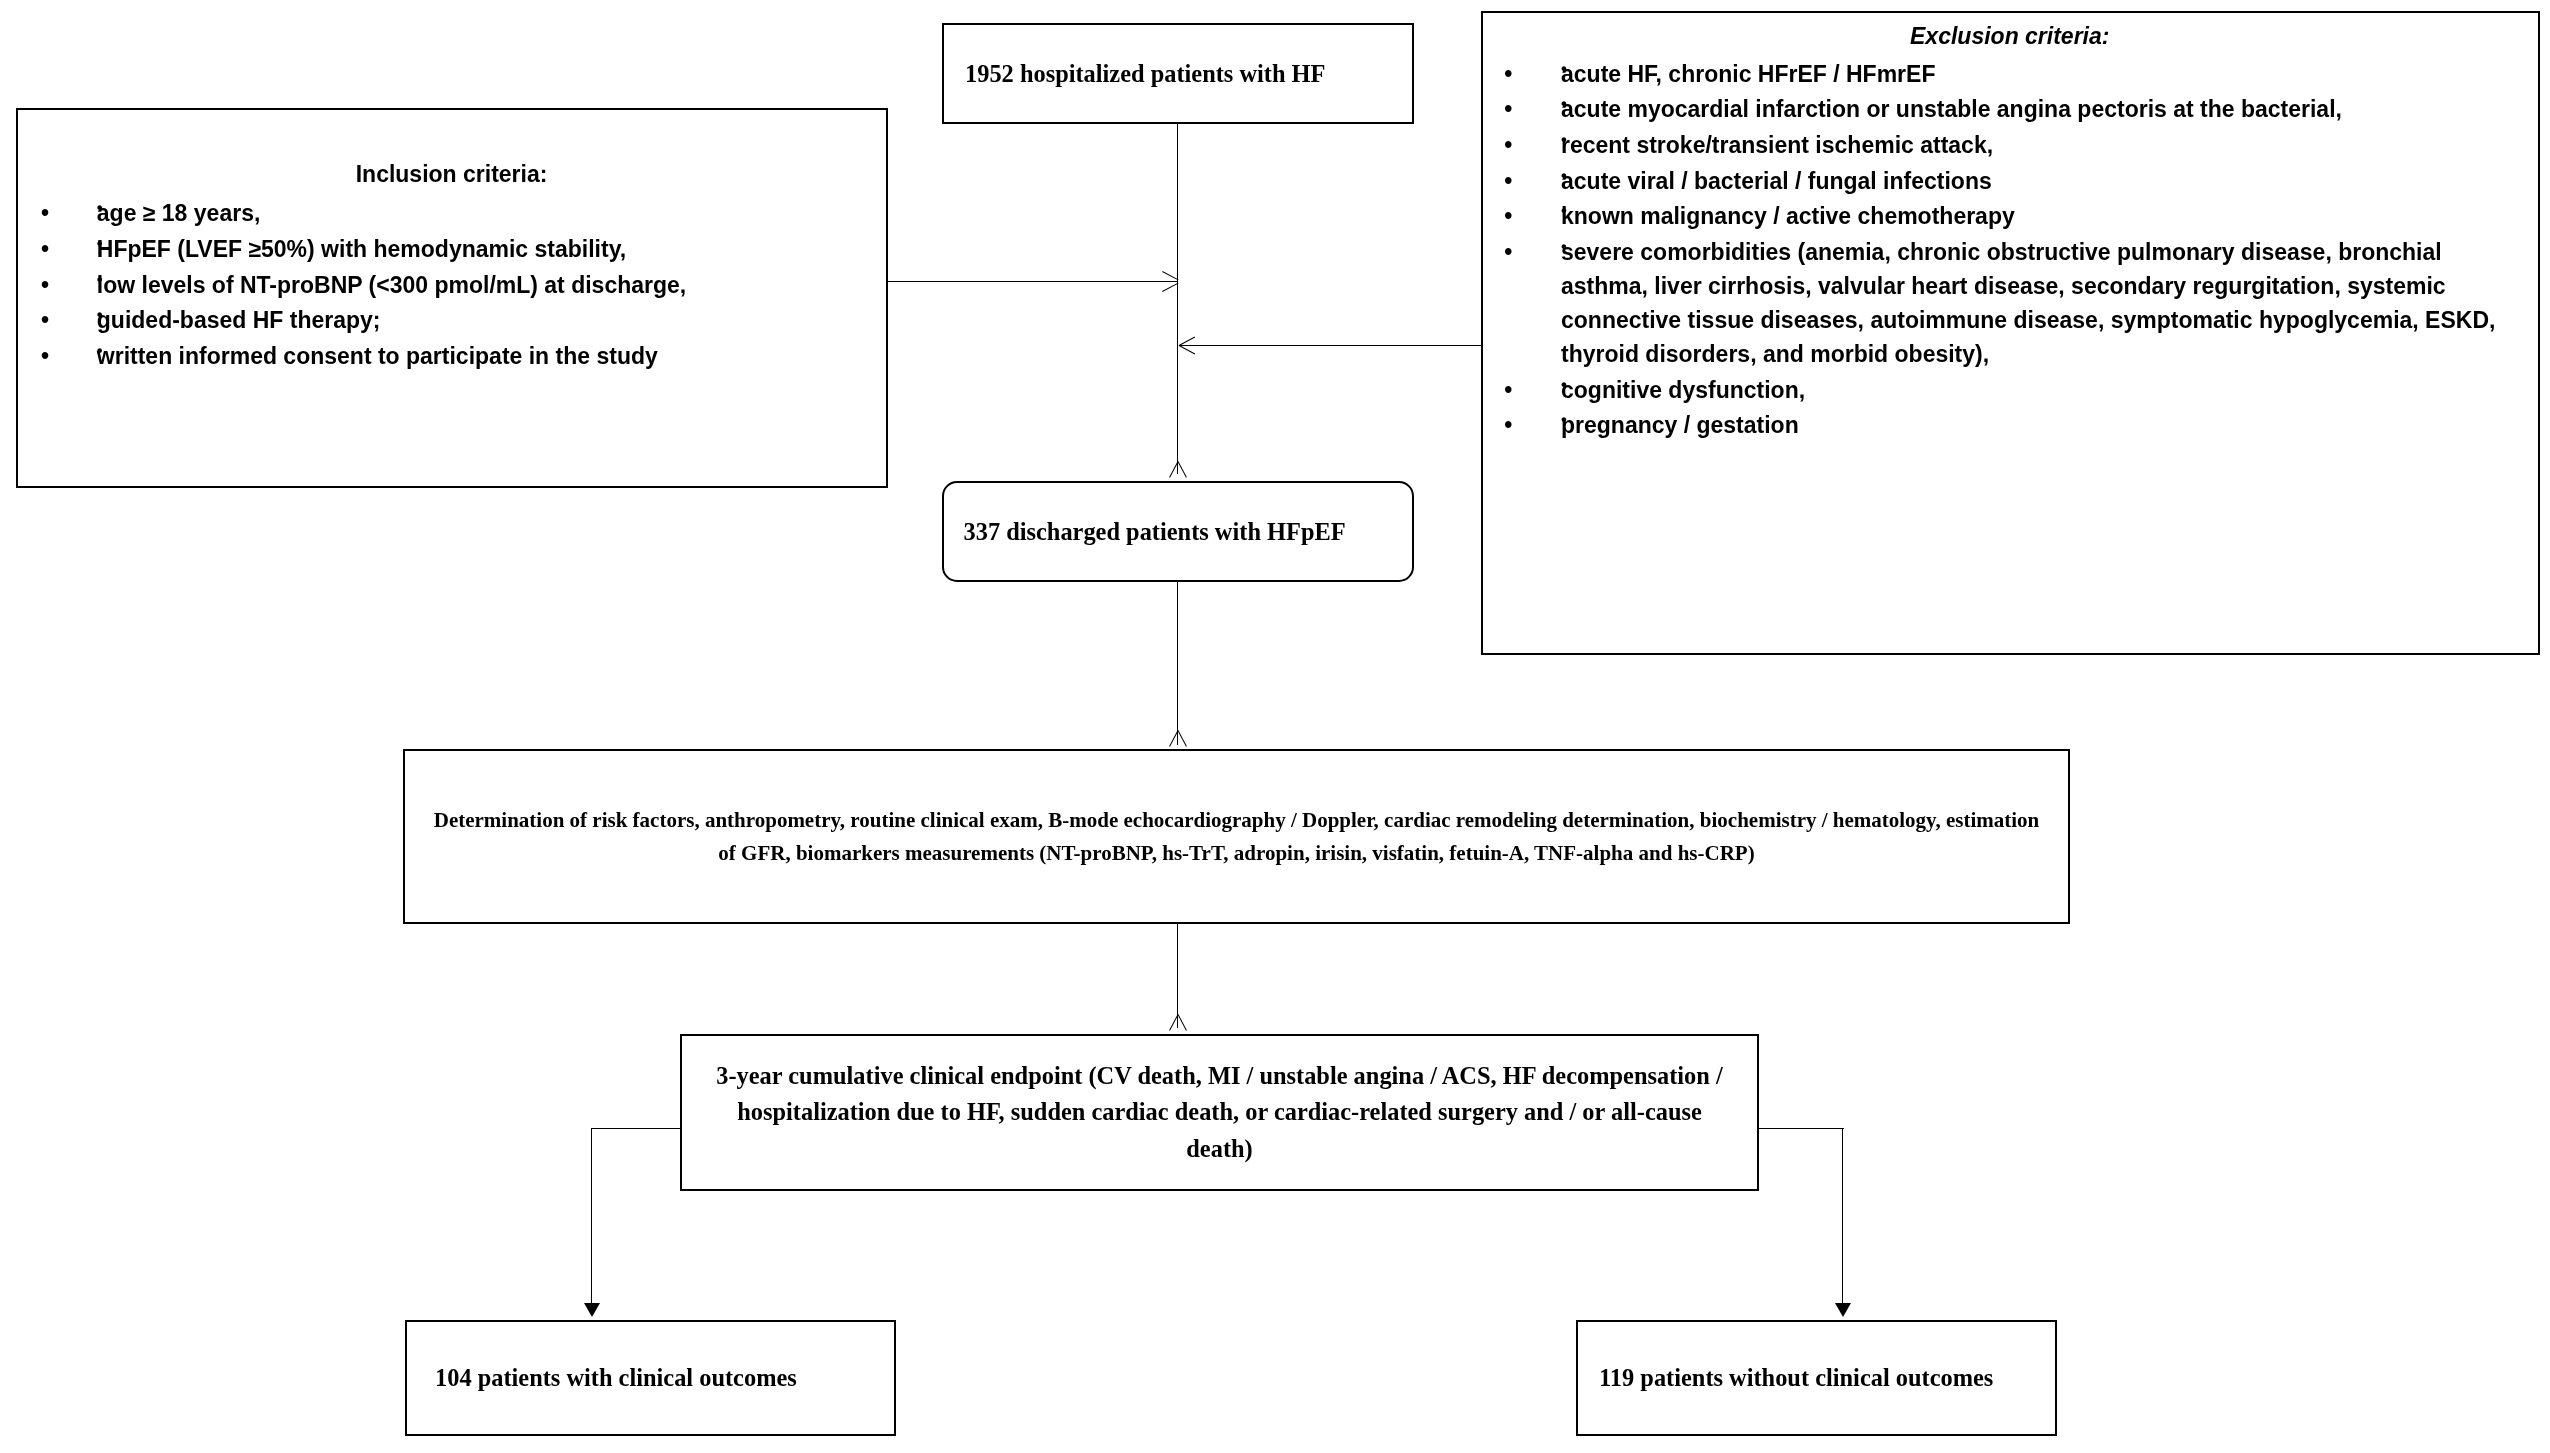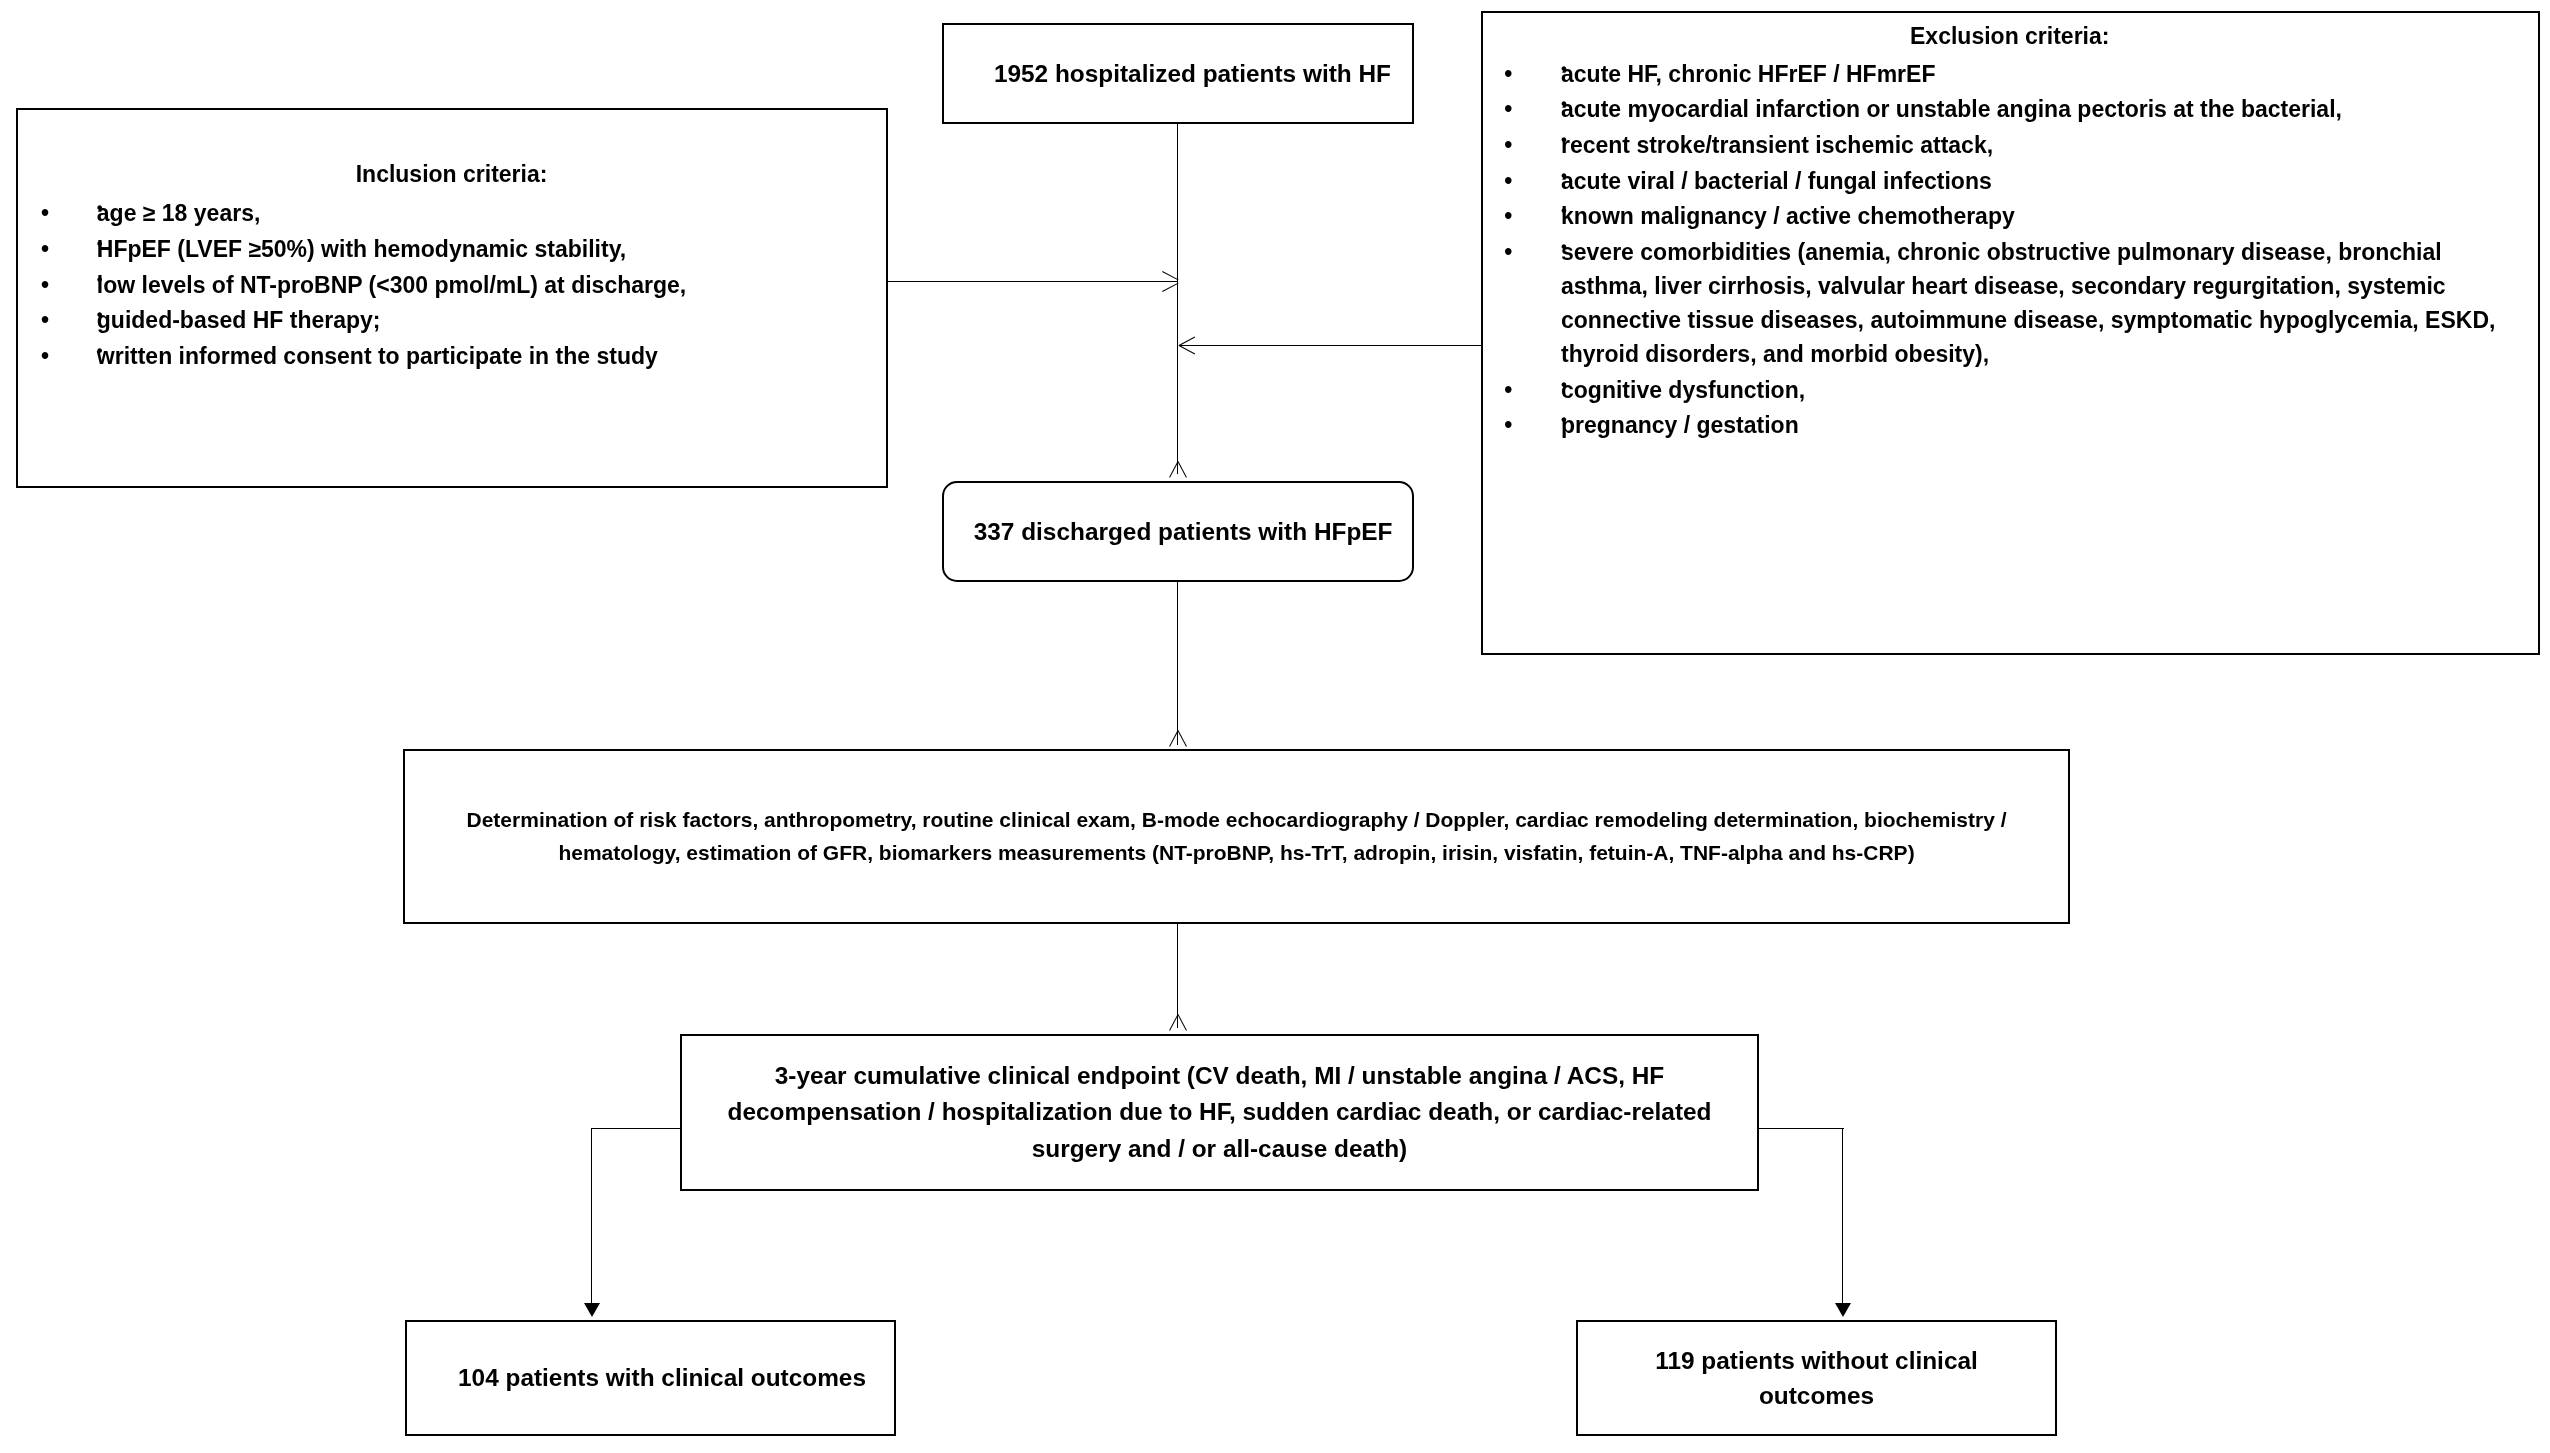--- a/index.html
+++ b/index.html
@@ -19,22 +19,23 @@
   .box {
     position: absolute;
     box-sizing: border-box;
     border: 2.4px solid #000000;
     background: #ffffff;
     z-index: 5;
   }
   .box-center {
     display: flex;
     align-items: center;
-    justify-content: flex-end;
+    justify-content: flex-start;
     text-align: center;
+    font-family: Liberation Serif, serif;
   }
   .box-text {
     font-weight: bold;
     line-height: 1.45;
   }
   .crit-title {
     text-align: center;
     font-weight: bold;
     width: 100%;
   }
@@ -157,21 +158,21 @@
         <span>guided-based HF therapy;</span>
       </li>
       <li style="padding-left:59px;">
         <span style="position:absolute; left:3.3px;">•</span>
         <span>written informed consent to participate in the study</span>
       </li>
     </ul>
   </div>
 
   <div class="box" style="left:1481px; top:11.4px; width:1059px; height:644px; padding:9.8px 19.5px 8.1px 18px;">
-    <div class="crit-title" style="font-size:23px; margin-bottom:6.5px;">Exclusion criteria:</div>
+    <div class="crit-title" style="font-size:23px; margin-bottom:6.5px;font-style:italic;">Exclusion criteria:</div>
     <ul class="crit" style="font-size:23px;">
       <li style="padding-left:60px;">
         <span style="position:absolute; left:3.3px;">•</span>
         <span>acute HF, chronic HFrEF / HFmrEF</span>
       </li>
       <li style="padding-left:60px;">
         <span style="position:absolute; left:3.3px;">•</span>
         <span>acute myocardial infarction or unstable angina pectoris at the bacterial,</span>
       </li>
       <li style="padding-left:60px;">

